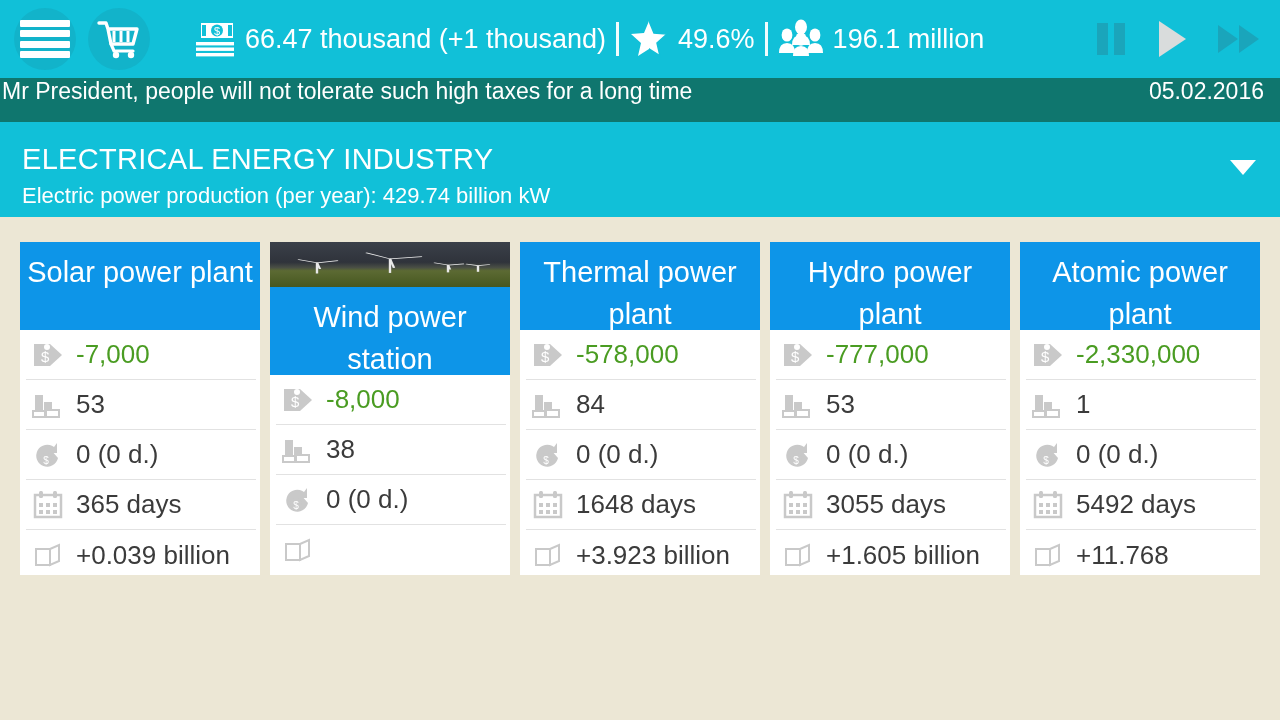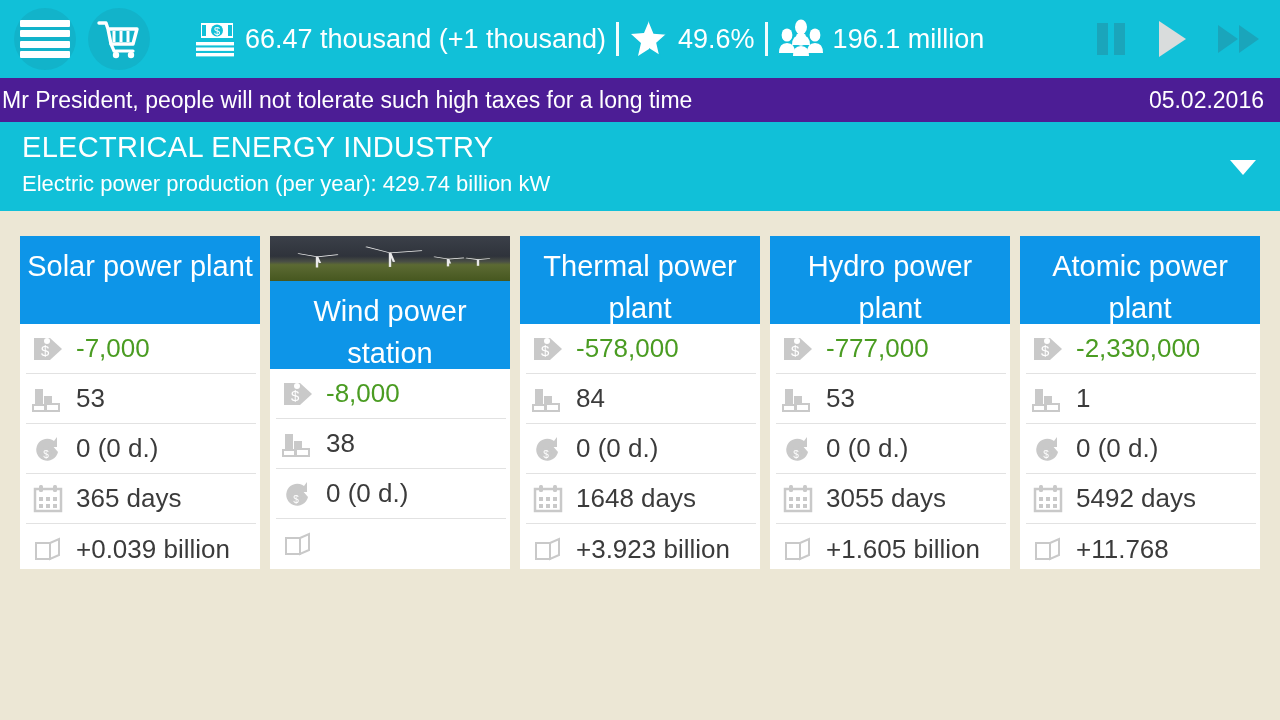--- a/index.html
+++ b/index.html
@@ -46,43 +46,44 @@
 
   .transport{
     position:absolute; right:18px; top:0; height:78px;
     display:flex; align-items:center; gap:26px;
   }
   .t-btn{ cursor:pointer; display:flex; align-items:center; }
 
   
   .msgline{
     height:44px;
-    background:#4c1d95;
+    background:#0f766e;
     color:#fff;
-    display:flex; align-items:center; justify-content:space-between;
+    display:flex; justify-content:space-between;
     padding:0 16px 0 2px;
     font-size:23px;
   }
   .msgline .date{ font-size:23px; padding-right:0; }
 
   
   .section{
     background:#11c0d8;
     color:#fff;
     padding:4px 0 0 0;
     position:relative;
   }
   .section h1{
     font-size:29px; font-weight:400; letter-spacing:.3px;
     padding:5px 0 7px 22px;
+    margin-top:12px;
   }
   .section .subrow{
     display:flex; justify-content:space-between;
     font-size:22px;
-    padding:0 55px 14px 22px;
+    padding:0 55px 8px 22px;
   }
   .caret{
     position:absolute; right:24px; top:38px;
     width:0;height:0;
     border-left:13px solid transparent;
     border-right:13px solid transparent;
     border-top:15px solid #fff;
     cursor:pointer;
   }
 

